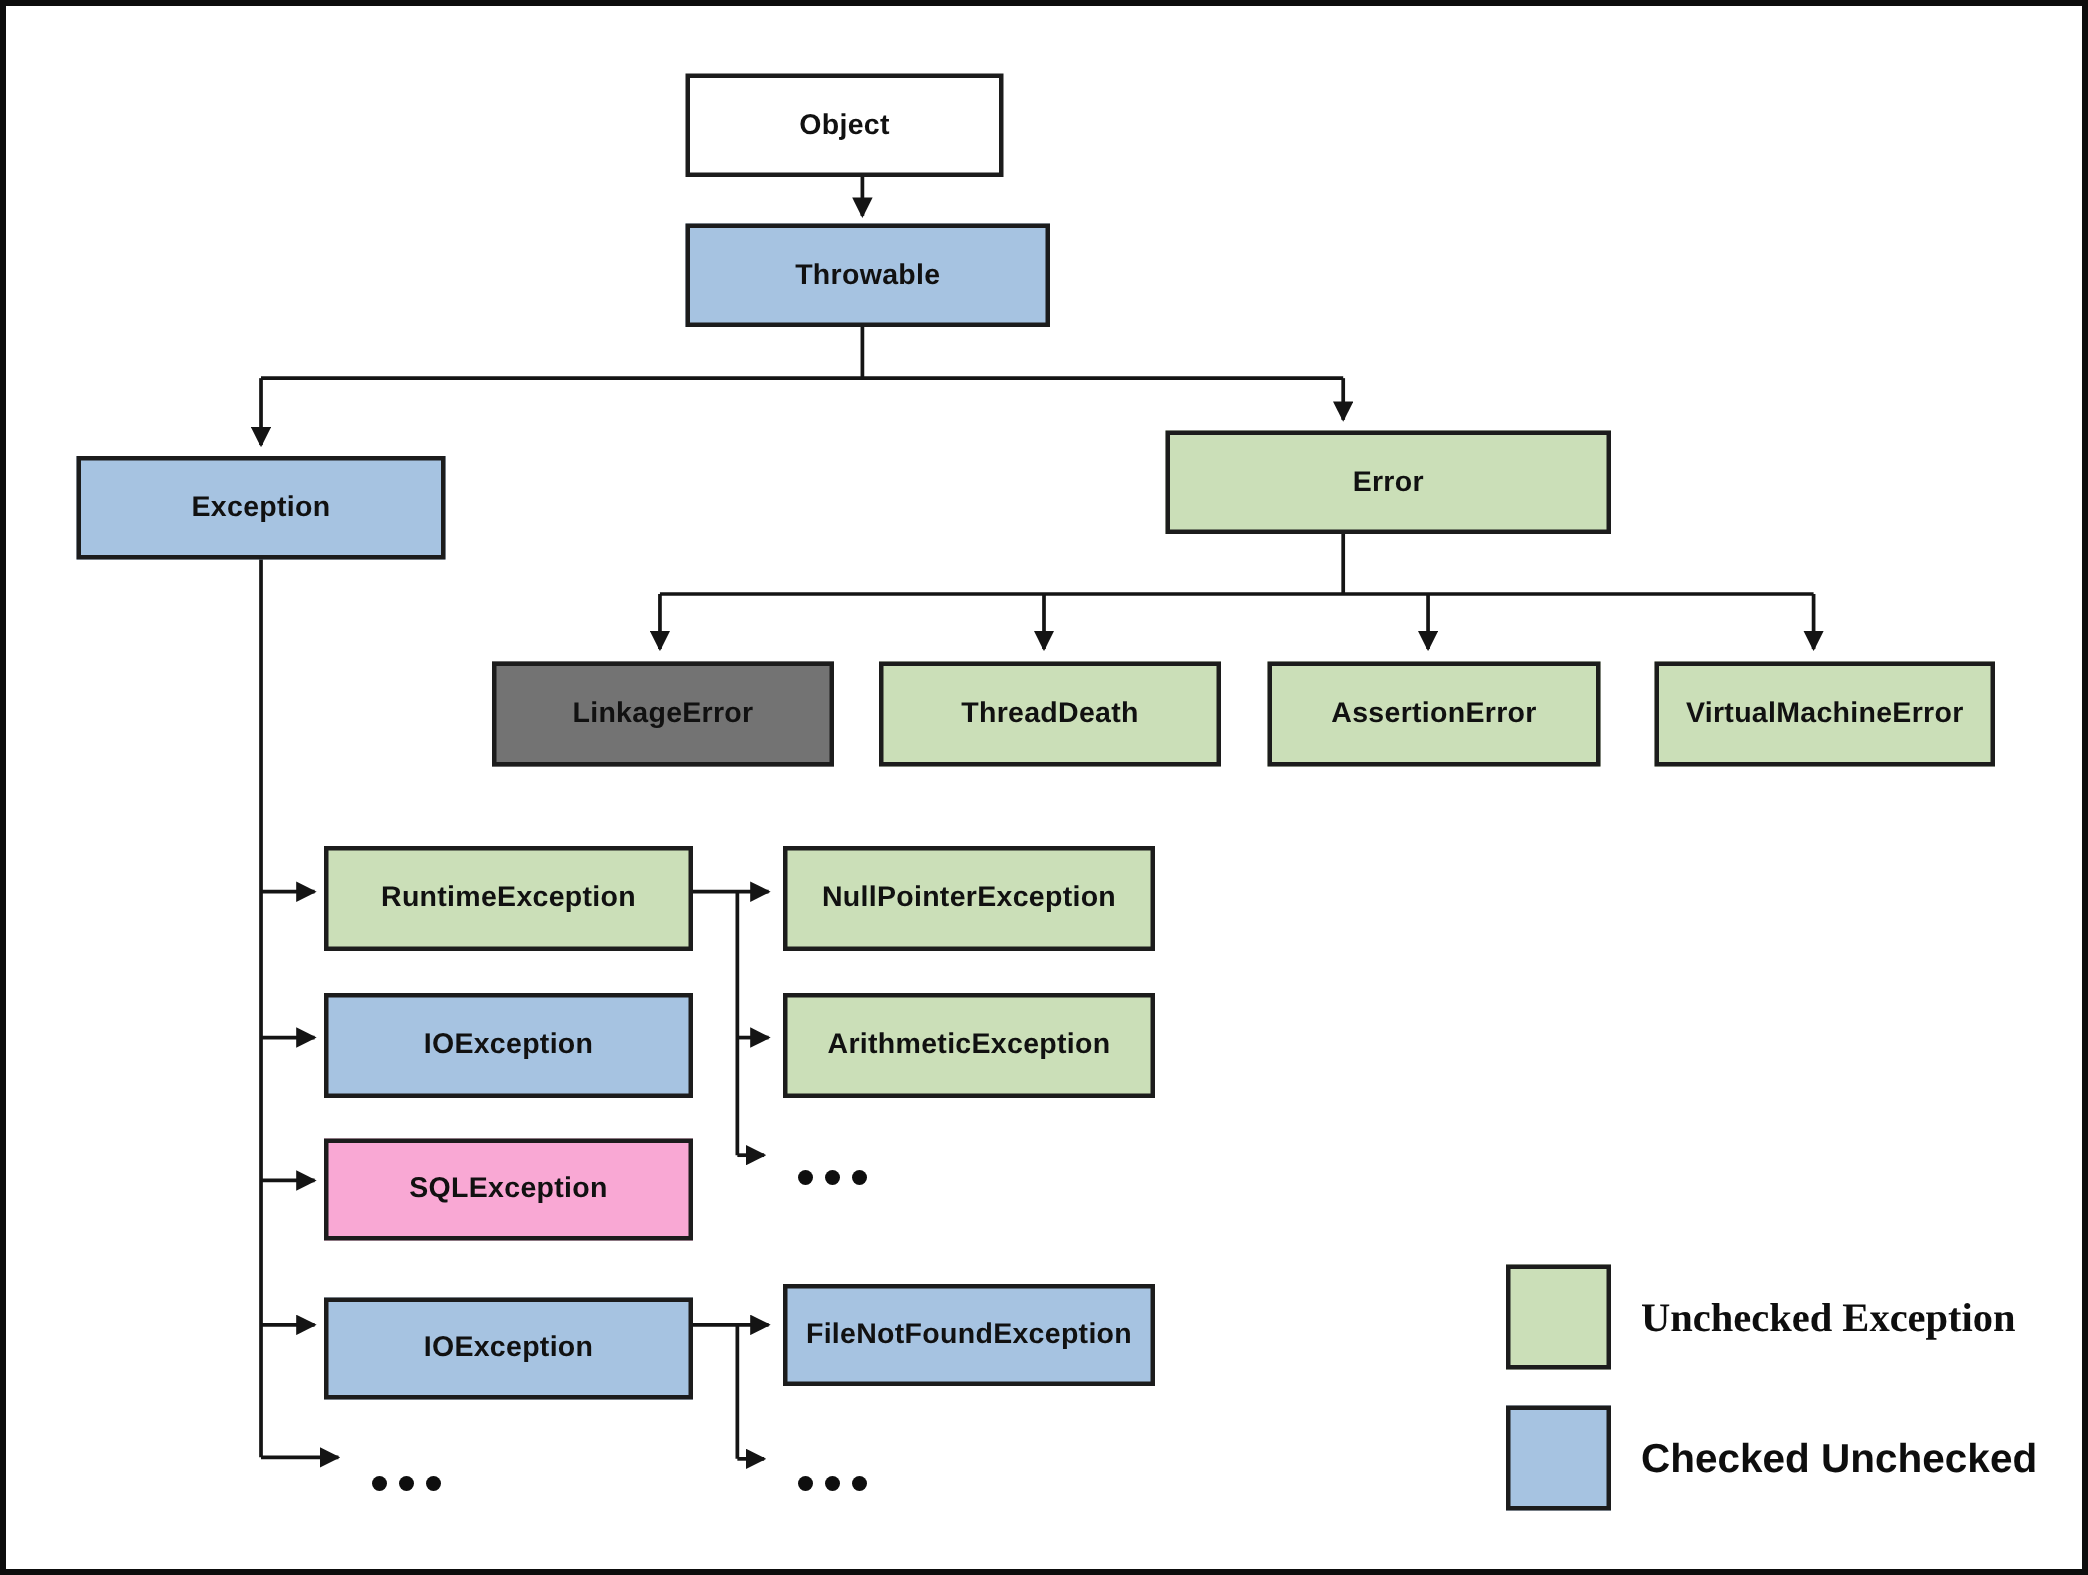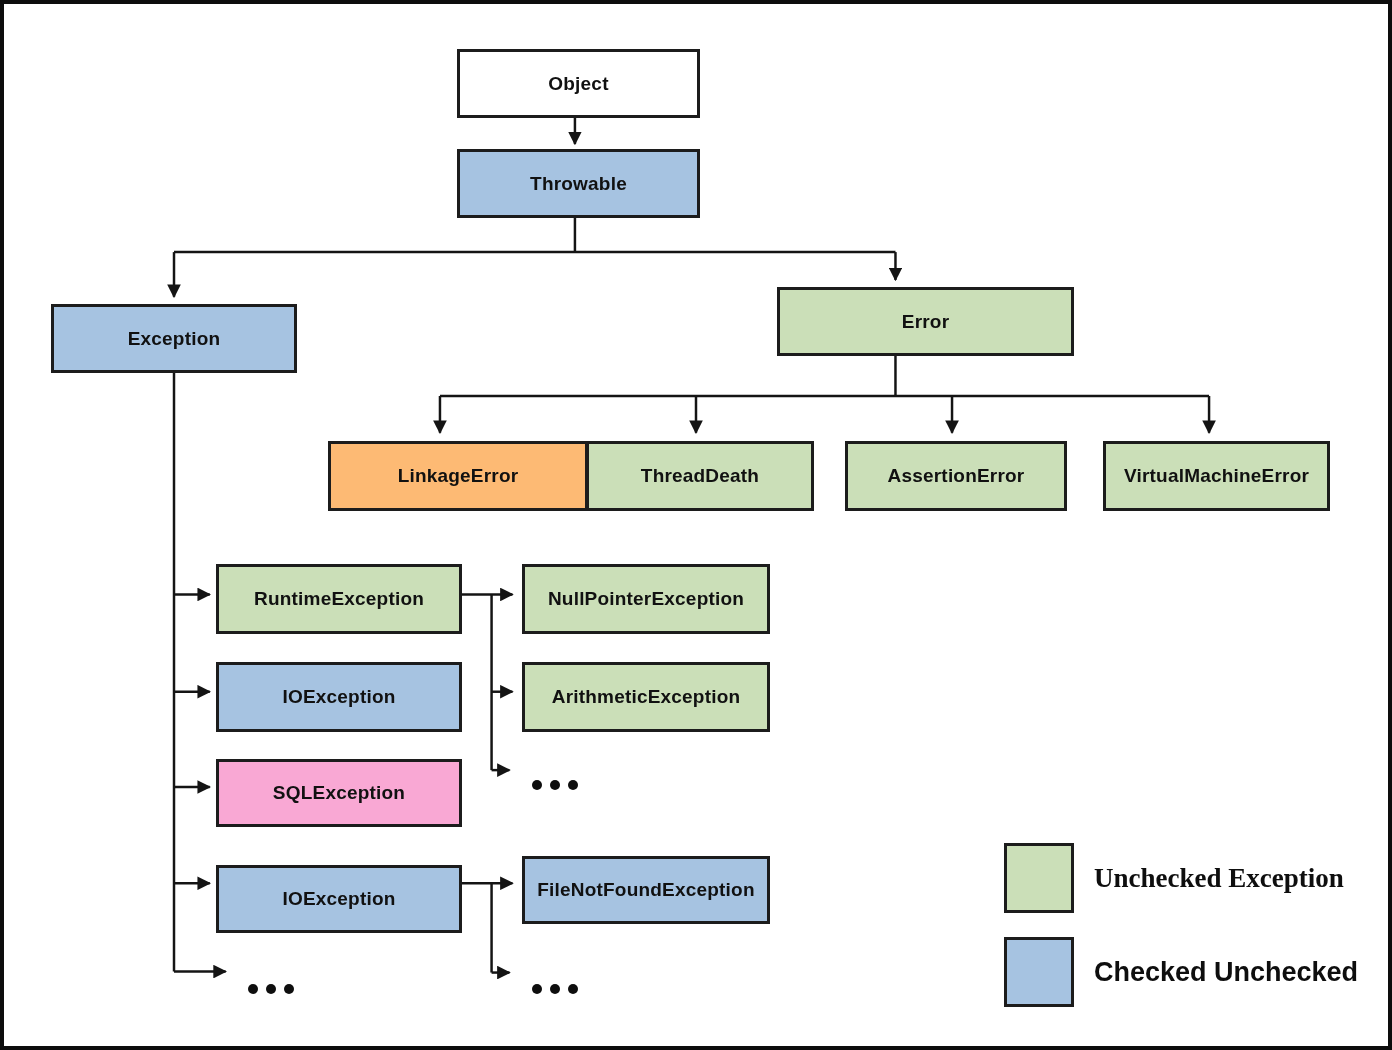--- a/index.html
+++ b/index.html
@@ -95,33 +95,33 @@
       <path d="M170 975 H222" marker-end="url(#arrow)"></path>
       <path d="M458 595 H511" marker-end="url(#arrow)"></path>
       <path d="M490 693 H511" marker-end="url(#arrow)"></path>
       <path d="M490 772 H508" marker-end="url(#arrow)"></path>
       <path d="M458 886 H511" marker-end="url(#arrow)"></path>
       <path d="M490 976 H508" marker-end="url(#arrow)"></path>
     </g>
   </svg>
 
   <div id="node-layer">
-      <div class="node" style="left: 453px; top: 45px; width: 243px; height: 69px; background: rgb(255, 255, 255);">
+      <div class="node" style="left: 453px; top: 45px; width: 212px; height: 69px; background: rgb(255, 255, 255);">
         <span>Object</span>
       </div>
       <div class="node" style="left: 453px; top: 145px; width: 243px; height: 69px; background: rgb(166, 195, 225);">
         <span>Throwable</span>
       </div>
       <div class="node" style="left: 47px; top: 300px; width: 246px; height: 69px; background: rgb(166, 195, 225);">
         <span>Exception</span>
       </div>
       <div class="node" style="left: 773px; top: 283px; width: 297px; height: 69px; background: rgb(203, 223, 184);">
         <span>Error</span>
       </div>
-      <div class="node" style="left: 324px; top: 437px; width: 260px; height: 70px; background: #fdba74;">
+      <div class="node" style="left: 324px; top: 437px; width: 228px; height: 70px; background: #737373;">
         <span>LinkageError</span>
       </div>
       <div class="node" style="left: 582px; top: 437px; width: 228px; height: 70px; background: rgb(203, 223, 184);">
         <span>ThreadDeath</span>
       </div>
       <div class="node" style="left: 841px; top: 437px; width: 222px; height: 70px; background: rgb(203, 223, 184);">
         <span>AssertionError</span>
       </div>
       <div class="node" style="left: 1099px; top: 437px; width: 227px; height: 70px; background: rgb(203, 223, 184);">
         <span>VirtualMachineError</span>

